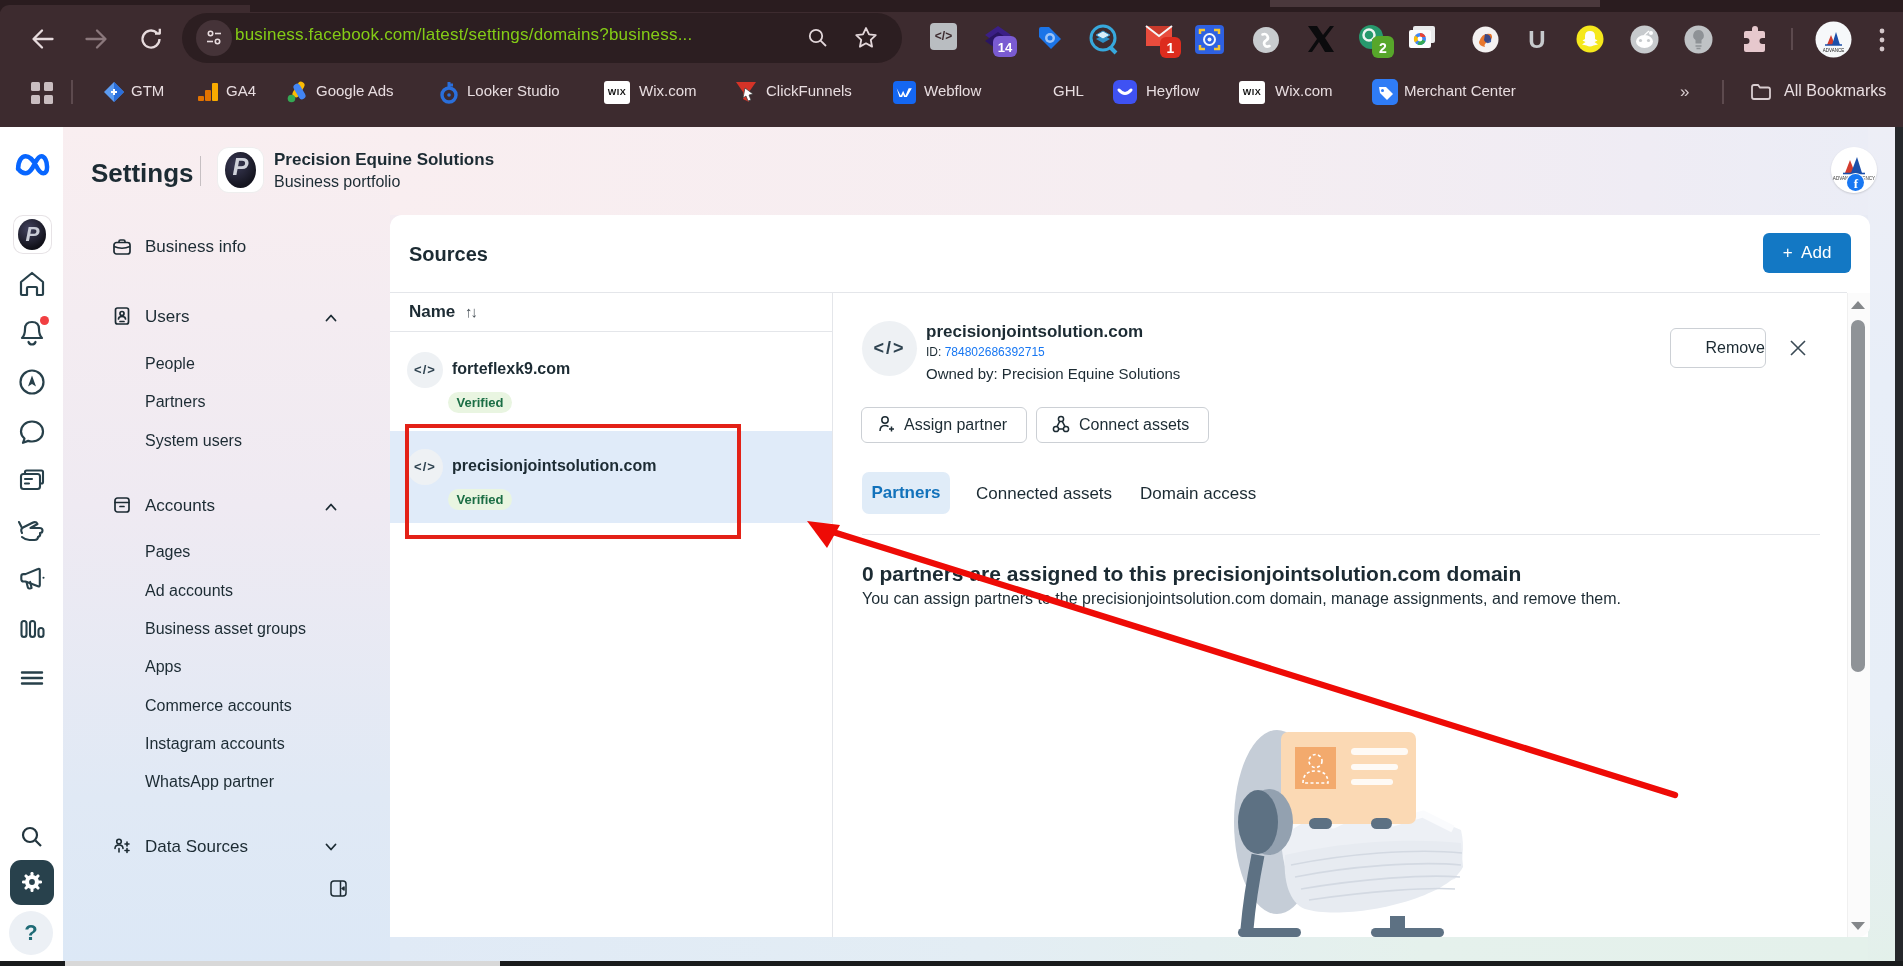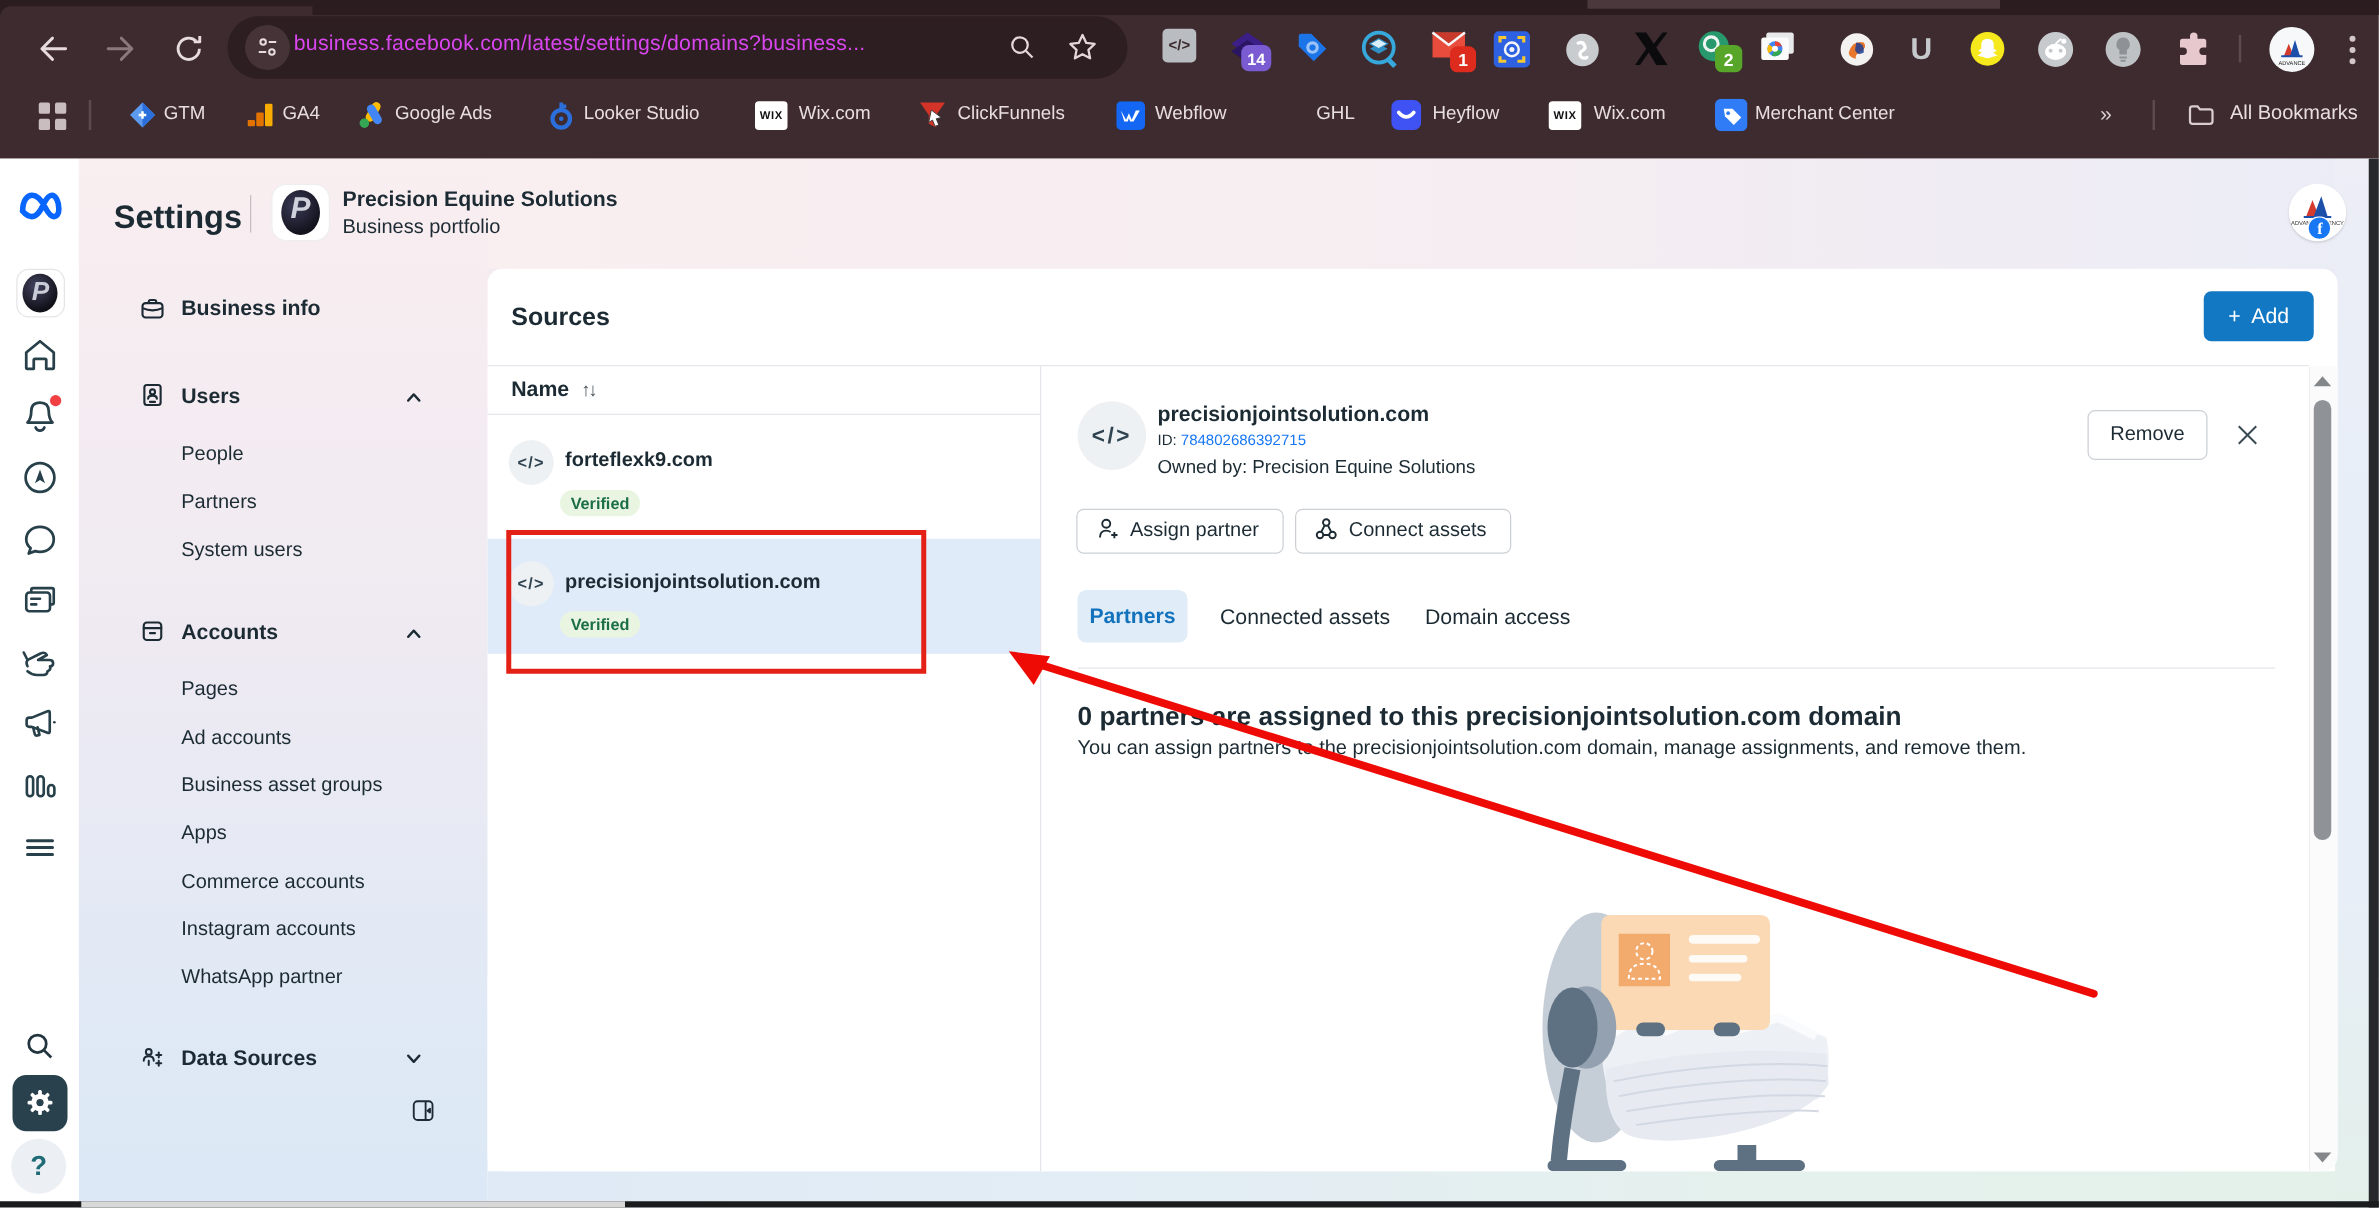--- a/index.html
+++ b/index.html
@@ -4,21 +4,21 @@
 html,body{width:1903px;height:966px}
 body{position:relative;overflow:hidden;font-family:"Liberation Sans",sans-serif;background:#fff}
 .abs{position:absolute}
 
 #chrome{position:absolute;left:0;top:0;width:1903px;height:127px;background:#3d2b2f}
 #tabstrip{position:absolute;left:0;top:0;width:1903px;height:12px;background:#2a1c1f}
 #toolbar-round{position:absolute;left:0;top:5px;width:250px;height:14px;background:#3d2b2f;border-top-left-radius:9px}
 #tabghost{position:absolute;left:1270px;top:0;width:330px;height:7px;background:#4a383c;border-radius:0 0 0 0}
 #addrbar{position:absolute;left:182px;top:13px;width:720px;height:50px;border-radius:25px;background:#2c1e21}
 #siteinfo{position:absolute;left:14px;top:7px;width:36px;height:36px;border-radius:50%;background:#453338}
-#urltext{position:absolute;left:53px;top:12px;font-size:17px;color:#d946ef;letter-spacing:.2px}
+#urltext{position:absolute;left:53px;top:12px;font-size:17px;color:#84cc16;letter-spacing:.2px}
 
 .bm{position:absolute;top:82px;height:22px;color:#e8dde0;font-size:15px;white-space:nowrap}
 
 #page{position:absolute;left:0;top:127px;width:1903px;height:655px;background:linear-gradient(160deg,#f9eef0 0%,#eee9f2 40%,#e3ecf6 70%,#e4f0ec 100%)}
 #railbg{position:absolute;left:0;top:0;width:63px;height:834px;background:#fff}
 #navbg{position:absolute;left:63px;top:0;width:327px;height:839px;background:linear-gradient(180deg,#f9eef0 0%,#efeaf2 45%,#e0e9f5 80%,#dce8f6 100%)}
 #rightedge{position:absolute;left:1895px;top:0;width:8px;height:839px;background:#26282b}
 #botstrip{position:absolute;left:0;top:834px;width:1903px;height:5px;background:#191b1c}
 #botstrip .grey{position:absolute;left:65px;top:0;width:435px;height:5px;background:#d8d8d8}
 
@@ -26,21 +26,21 @@
 #hSep{position:absolute;left:200px;top:29px;width:1px;height:30px;background:#c6bfc2}
 #hAvatar{position:absolute;left:218px;top:21px;width:45px;height:44px;border-radius:11px;background:#fff;box-shadow:0 0 0 1px #eee}
 #hAvatar .inner{position:absolute;left:7px;top:4px;width:31px;height:36px;border-radius:50%;background:radial-gradient(circle at 35% 35%,#3a3a55,#14141f 70%);}
 #hAvatar .p{position:absolute;left:0;top:5px;width:45px;text-align:center;font-size:24px;font-weight:bold;color:#cfd2da;font-style:italic}
 #hName{position:absolute;left:274px;top:23px;font-size:17px;font-weight:bold;color:#1c2b33}
 #hSub{position:absolute;left:274px;top:46px;font-size:16px;color:#1c2b33}
 #topAvatar{position:absolute;left:1831px;top:20px;width:46px;height:46px;border-radius:50%;background:#fff;box-shadow:0 1px 2px rgba(0,0,0,.15)}
 
 .rail-ic{position:absolute;left:17px;width:30px;height:30px;color:#27404a}
 
-.nav-sec{position:absolute;left:145px;font-size:17px;font-weight:bold;color:#1c2b33}
+.nav-sec{position:absolute;left:145px;font-size:17px;font-weight:normal;color:#1c2b33}
 .nav-item{position:absolute;left:145px;font-size:16px;color:#1c2b33}
 .nav-ic{position:absolute;left:112px;width:20px;height:20px}
 .chev{position:absolute;left:324px;width:14px;height:14px}
 
 #card{position:absolute;left:390px;top:88px;width:1480px;height:722px;background:#fff;border-radius:12px}
 #cardHead{position:absolute;left:19px;top:28px;font-size:20px;font-weight:bold;color:#1c2b33}
 #addBtn{position:absolute;left:1373px;top:18px;width:88px;height:40px;border-radius:6px;background:#1378c4;color:#fff;font-size:17px;text-align:center;line-height:40px}
 #headDiv{position:absolute;left:0;top:77px;width:1457px;height:1px;background:#e4e6ea}
 #colDiv{position:absolute;left:442px;top:77px;width:1px;height:645px;background:#e4e6ea}
 #nameHead{position:absolute;left:19px;top:87px;font-size:17px;font-weight:bold;color:#1c2b33}
@@ -48,21 +48,21 @@
 .rowIcon{position:absolute;width:36px;height:36px;border-radius:50%;background:#eef1f4;color:#2f4350;text-align:center;font-size:13px;line-height:36px;font-weight:bold;letter-spacing:1px}
 .domName{position:absolute;left:62px;font-size:16px;font-weight:bold;color:#1c2b33}
 .vpill{position:absolute;left:58px;width:64px;height:21px;border-radius:11px;background:#e9f5e1;color:#1b6e45;font-size:13px;font-weight:bold;text-align:center;line-height:21px}
 #rowHi{position:absolute;left:0;top:216px;width:442px;height:92px;background:#e0ebf9}
 
 #dIcon{position:absolute;left:472px;top:106px;width:55px;height:55px;border-radius:50%;background:#eef1f4;color:#2f4350;text-align:center;font-size:18px;line-height:55px;font-weight:bold;letter-spacing:2px}
 #dName{position:absolute;left:536px;top:107px;font-size:17px;font-weight:bold;color:#1c2b33}
 #dId{position:absolute;left:536px;top:130px;font-size:12px;color:#1c2b33}
 #dId a{color:#1877f2;text-decoration:none}
 #dOwned{position:absolute;left:536px;top:150px;font-size:15px;color:#1c2b33}
-#removeBtn{position:absolute;left:1280px;top:113px;width:96px;height:40px;border:1px solid #ccd0d5;border-radius:6px;font-size:16px;color:#1c2b33;text-align:center;line-height:38px;background:#fff}
+#removeBtn{position:absolute;left:1280px;top:113px;width:96px;height:40px;border:1px solid #ccd0d5;border-radius:6px;font-size:16px;color:#1c2b33;text-align:right;line-height:38px;background:#fff}
 #closeX{position:absolute;left:1399px;top:124px;width:18px;height:18px}
 .obtn{position:absolute;top:192px;height:36px;border:1px solid #ccd0d5;border-radius:6px;background:#fff;font-size:16px;color:#1c2b33;line-height:34px}
 #assignBtn{left:471px;width:166px}
 #connectBtn{left:646px;width:173px}
 .obtn svg{vertical-align:-4px;margin:0 8px 0 14px}
 #tabPartners{position:absolute;left:472px;top:257px;width:88px;height:42px;border-radius:7px;background:#e0ecf8;color:#1272bb;font-size:17px;font-weight:bold;text-align:center;line-height:42px}
 #tabConn{position:absolute;left:586px;top:269px;font-size:17px;color:#1c2b33}
 #tabDom{position:absolute;left:750px;top:269px;font-size:17px;color:#1c2b33}
 #tabDiv{position:absolute;left:472px;top:319px;width:958px;height:1px;background:#e4e6ea}
 #zeroH{position:absolute;left:472px;top:347px;font-size:21px;font-weight:bold;color:#1c2b33}

